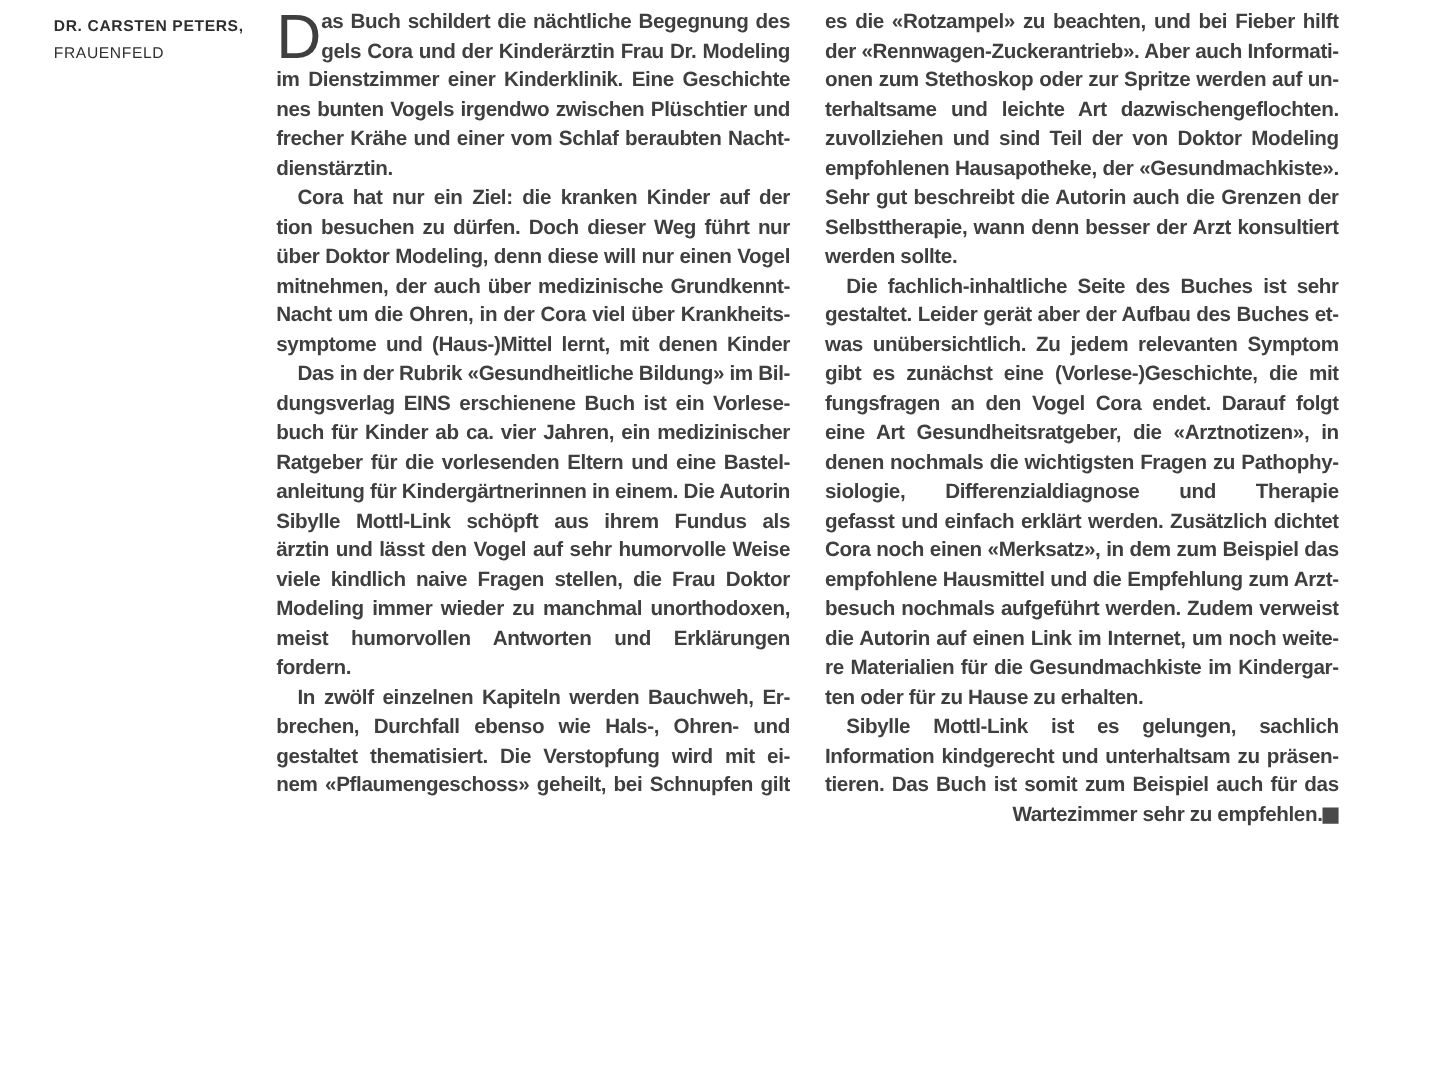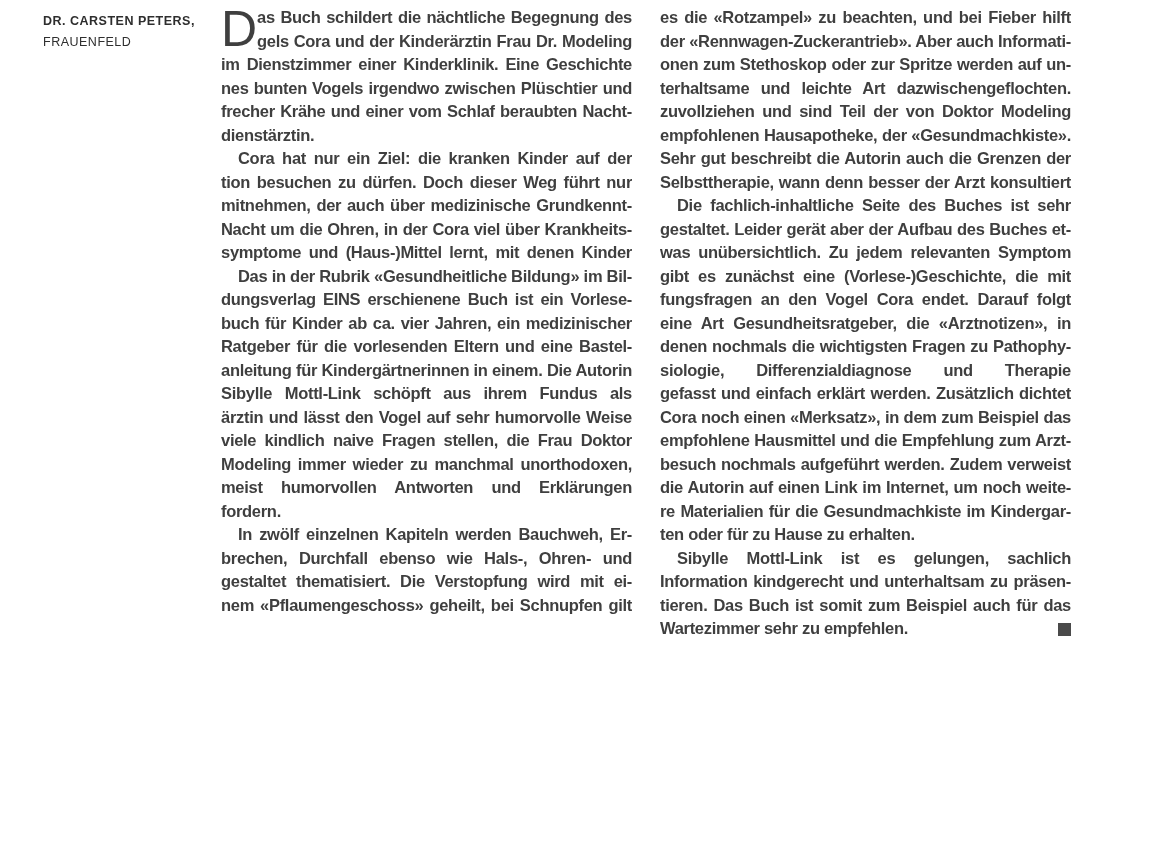--- a/index.html
+++ b/index.html
@@ -39,21 +39,21 @@
     height: 23.5px;
     text-align: justify;
     text-align-last: justify;
     overflow: hidden;
     font-weight: bold;
   }
   .line.drop   { padding-left: 36px; }
   .line.indent { text-indent: 17px; }
   .line.last   { text-align-last: left; }
   .line.end    {
-    display: flex; justify-content: space-between; align-items: center;
+    display: flex; justify-content: flex-end; align-items: center;
     text-align-last: left;
   }
   .endsq {
     width: 13px; height: 13px; flex: 0 0 13px;
     background: var(--end-marker);
     margin-top: 1px;
   }
 
   .dropcap {
     position: absolute; left: 0; top: 3px;
@@ -76,20 +76,21 @@
     <section class="column col1">
       <span class="dropcap">D</span>
     <div class="line drop">as Buch schildert die nächtliche Begegnung des Vo-</div>
         <div class="line drop">gels Cora und der Kinderärztin Frau Dr. Modeling</div>
         <div class="line">im Dienstzimmer einer Kinderklinik. Eine Geschichte ei-</div>
         <div class="line">nes bunten Vogels irgendwo zwischen Plüschtier und</div>
         <div class="line">frecher Krähe und einer vom Schlaf beraubten Nacht-</div>
         <div class="line last">dienstärztin.</div>
         <div class="line indent">Cora hat nur ein Ziel: die kranken Kinder auf der Sta-</div>
         <div class="line">tion besuchen zu dürfen. Doch dieser Weg führt nur</div>
+        <div class="line">über Doktor Modeling, denn diese will nur einen Vogel</div>
         <div class="line">mitnehmen, der auch über medizinische Grundkennt-</div>
         <div class="line">Nacht um die Ohren, in der Cora viel über Krankheits-</div>
         <div class="line">symptome und (Haus-)Mittel lernt, mit denen Kinder</div>
         <div class="line indent">Das in der Rubrik «Gesundheitliche Bildung» im Bil-</div>
         <div class="line">dungsverlag EINS erschienene Buch ist ein Vorlese-</div>
         <div class="line">buch für Kinder ab ca. vier Jahren, ein medizinischer</div>
         <div class="line">Ratgeber für die vorlesenden Eltern und eine Bastel-</div>
         <div class="line">anleitung für Kindergärtnerinnen in einem. Die Autorin</div>
         <div class="line">Sibylle Mottl-Link schöpft aus ihrem Fundus als Kinder-</div>
         <div class="line">ärztin und lässt den Vogel auf sehr humorvolle Weise</div>
@@ -104,20 +105,21 @@
       </section>
     <section class="column col2">
         <div class="line">es die «Rotzampel» zu beachten, und bei Fieber hilft</div>
         <div class="line">der «Rennwagen-Zuckerantrieb». Aber auch Informati-</div>
         <div class="line">onen zum Stethoskop oder zur Spritze werden auf un-</div>
         <div class="line">terhaltsame und leichte Art dazwischengeflochten. Die</div>
         <div class="line">zuvollziehen und sind Teil der von Doktor Modeling</div>
         <div class="line">empfohlenen Hausapotheke, der «Gesundmachkiste».</div>
         <div class="line">Sehr gut beschreibt die Autorin auch die Grenzen der</div>
         <div class="line">Selbsttherapie, wann denn besser der Arzt konsultiert</div>
+        <div class="line last">werden sollte.</div>
         <div class="line indent">Die fachlich-inhaltliche Seite des Buches ist sehr gut</div>
         <div class="line">gestaltet. Leider gerät aber der Aufbau des Buches et-</div>
         <div class="line">was unübersichtlich. Zu jedem relevanten Symptom</div>
         <div class="line">gibt es zunächst eine (Vorlese-)Geschichte, die mit Prü-</div>
         <div class="line">fungsfragen an den Vogel Cora endet. Darauf folgt</div>
         <div class="line">eine Art Gesundheitsratgeber, die «Arztnotizen», in</div>
         <div class="line">denen nochmals die wichtigsten Fragen zu Pathophy-</div>
         <div class="line">siologie, Differenzialdiagnose und Therapie zusammen-</div>
         <div class="line">gefasst und einfach erklärt werden. Zusätzlich dichtet</div>
         <div class="line">Cora noch einen «Merksatz», in dem zum Beispiel das</div>

